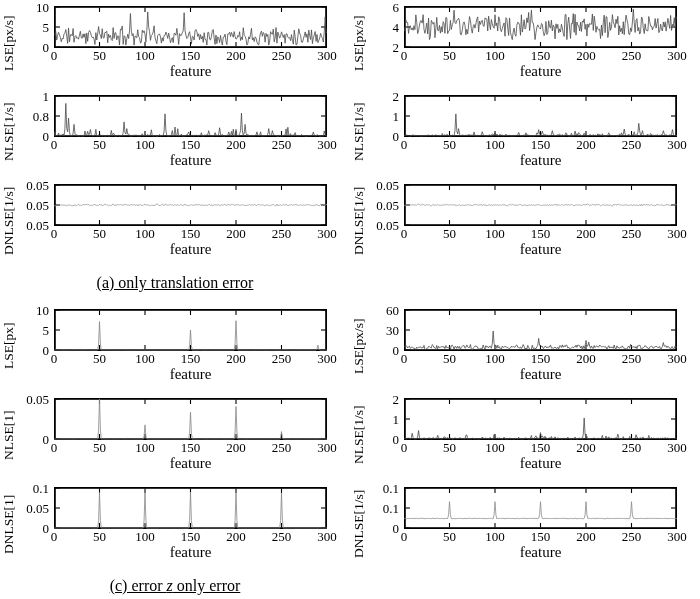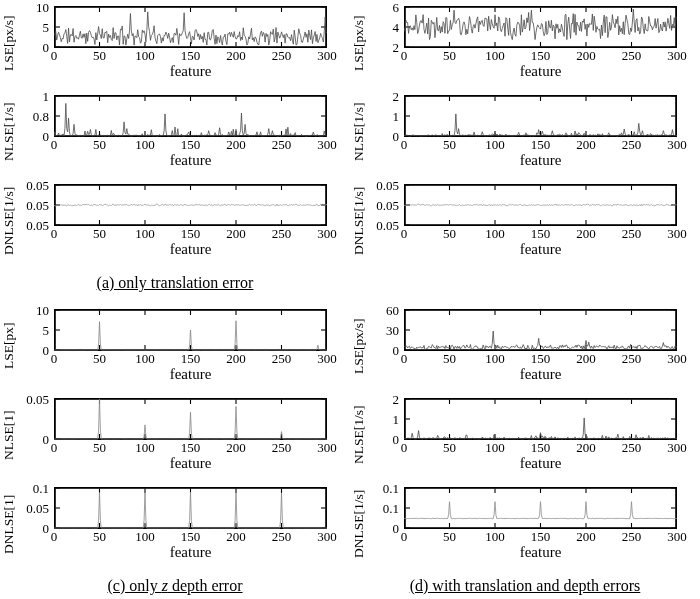--- a/index.html
+++ b/index.html
@@ -444,21 +444,21 @@
           <div class="xtick" style="left: 0px;">0</div>
           <div class="xtick" style="left: 45.5px;">50</div>
           <div class="xtick" style="left: 91px;">100</div>
           <div class="xtick" style="left: 136.5px;">150</div>
           <div class="xtick" style="left: 182px;">200</div>
           <div class="xtick" style="left: 227.5px;">250</div>
           <div class="xtick" style="left: 273px;">300</div>
         </div>
       <div class="xlabel">feature</div>
     </div>
-    <div class="caption"><span>(c) only </span><span class="em">z</span><span> depth error</span></div>
+    <div class="caption"><span>(c) error </span><span class="em">z</span><span> only error</span></div>
   </div>
 
   <div class="group bottom">
     <div class="subplot">
       <div class="ylabel">LSE[px/s]</div>
       <div class="yticks">
           <div class="ytick" style="top: 41.1px;">0</div>
           <div class="ytick" style="top: 21px;">30</div>
           <div class="ytick" style="top: 0.9px;">60</div>
         </div>
@@ -580,16 +580,15 @@
           <div class="xtick" style="left: 0px;">0</div>
           <div class="xtick" style="left: 45.5px;">50</div>
           <div class="xtick" style="left: 91px;">100</div>
           <div class="xtick" style="left: 136.5px;">150</div>
           <div class="xtick" style="left: 182px;">200</div>
           <div class="xtick" style="left: 227.5px;">250</div>
           <div class="xtick" style="left: 273px;">300</div>
         </div>
       <div class="xlabel">feature</div>
     </div>
-    <div class="caption"><span>(d) with translation and depth errors</span><span class="em"></span><span></span></div>
   </div>
 
 </div>
 
 </body></html>

